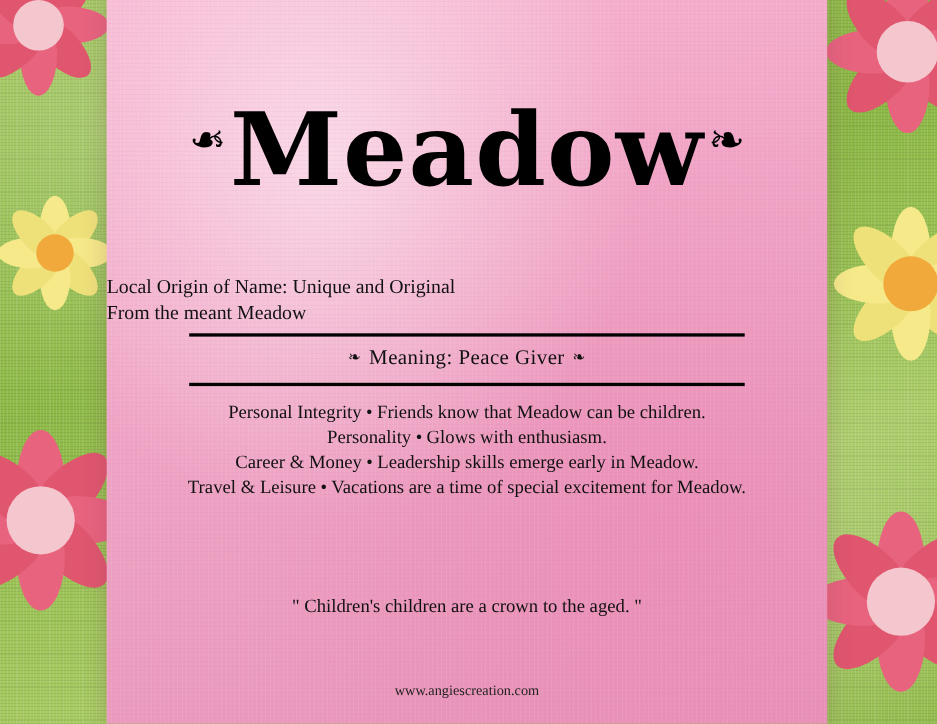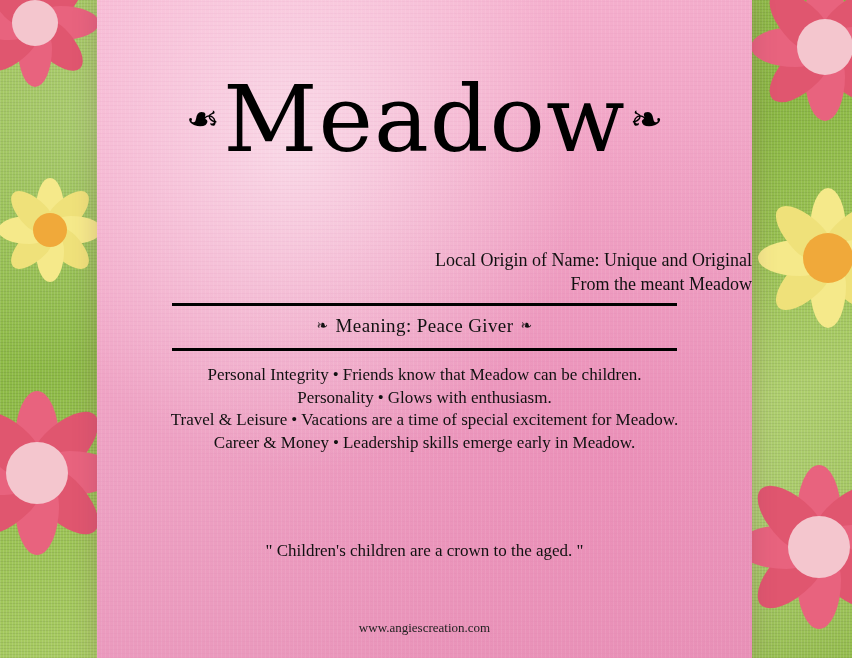--- a/index.html
+++ b/index.html
@@ -104,37 +104,38 @@
     align-items: center;
     justify-content: center;
     gap: 4px;
   }
   .name-title {
     font-family: "DejaVu Serif", "Liberation Serif", serif;
     font-size: 92px;
     line-height: 1;
     color: #000;
     letter-spacing: 1px;
-    font-weight: 400;
+    font-weight: 700;
+    margin-top: 16px;
   }
   .flourish {
     font-size: 40px;
     color: #000;
     line-height: 1;
     display: inline-block;
   }
   .flourish.left { transform: scaleX(-1); }
 
   
   .origin {
     position: absolute;
     top: 248px;
     left: 0;
     width: 100%;
-    text-align: right;
+    text-align: left;
     color: #111;
     font-size: 18px;
     line-height: 1.35;
     font-family: "Liberation Serif", serif;
   }
 
   .rule {
     position: absolute;
     left: 75px;
     width: 505px;
@@ -310,25 +311,25 @@
       <div class="rule bottom"></div>
 
       <div class="traits">
         <div class="line">
           <span>Personal Integrity</span><span class="dot">•</span><span>Friends know that Meadow can be children.</span>
         </div>
         <div class="line">
           <span>Personality</span><span class="dot">•</span><span>Glows with enthusiasm.</span>
         </div>
         <div class="line">
+          <span>Career &amp; Money</span><span class="dot">•</span><span>Leadership skills emerge early in Meadow.</span>
+        </div>
+        <div class="line">
           <span>Travel &amp; Leisure</span><span class="dot">•</span><span>Vacations are a time of special excitement for Meadow.</span>
         </div>
-        <div class="line">
-          <span>Career &amp; Money</span><span class="dot">•</span><span>Leadership skills emerge early in Meadow.</span>
-        </div>
       </div>
 
       <div class="quote">" Children's children are a crown to the aged. "</div>
 
       <div class="website">www.angiescreation.com</div>
 
     </div>
   </div>
 </div>
 

